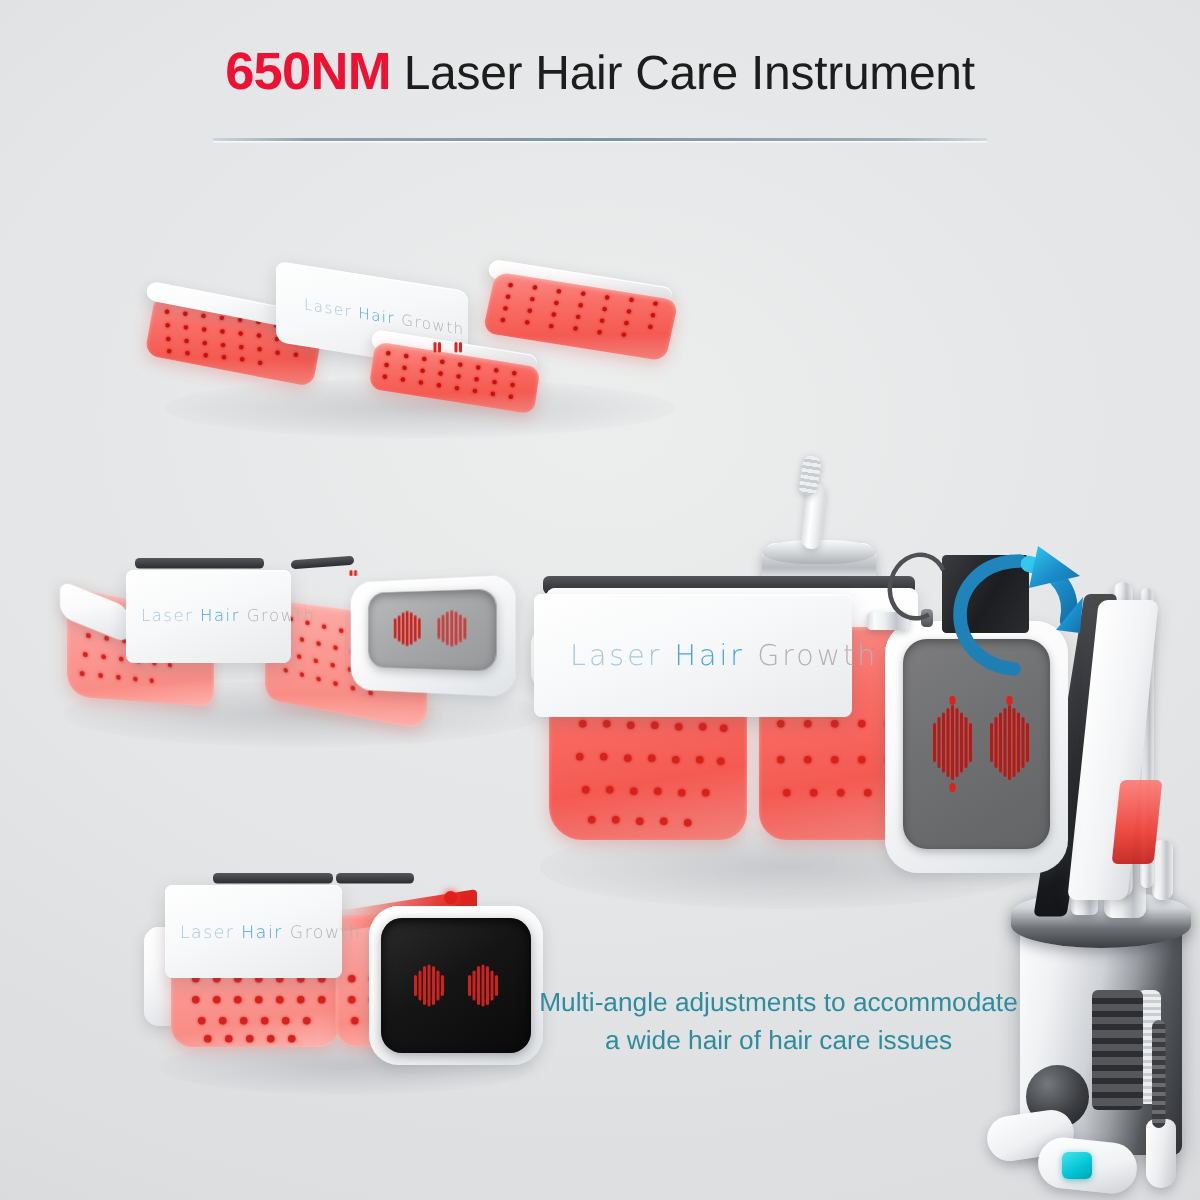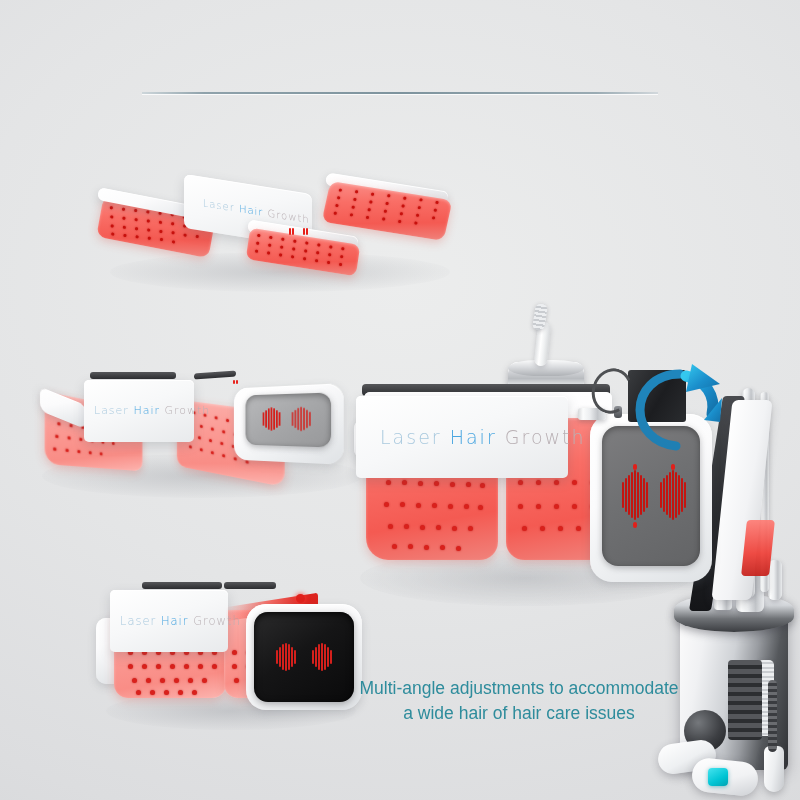--- a/index.html
+++ b/index.html
@@ -101,20 +101,25 @@
   }
   .arrow-svg{position:absolute;}
   
   .basebody{position:absolute;}
 </style>
 </head>
 <body>
 
 <div id="stage">
 
+  <div class="header">
+    <div class="title-line">
+      <span class="t-nm">650NM</span><span class="t-rest">&nbsp;</span><span class="t-rest">Laser Hair Care Instrument</span>
+    </div>
+  </div>
   <div class="rule"></div>
 
   <div class="dev" style="left:100px;top:180px;width:360px;height:110px;">
     <div class="shadow" style="left:10px;top:72px;width:340px;height:40px;"></div>
 
     <div class="panel" style="left:0px;top:26px;width:112px;height:42px;transform:skewY(11deg) skewX(-10deg);border-radius:9px;">
       <div class="dots sm dk">
         <i style="left:8px;top:9px"></i>
           <i style="left:20px;top:8px"></i>
           <i style="left:32px;top:7px"></i>
@@ -577,18 +582,18 @@
     </defs>
 
     <path d="M54 16 C28 16 14 34 14 52 C14 70 28 86 50 88" fill="none" stroke="url(#gB)" stroke-width="9" stroke-linecap="round"></path>
 
     <path d="M60 18 C80 22 90 38 86 56" fill="none" stroke="url(#gA)" stroke-width="11" stroke-linecap="round"></path>
     <polygon points="66,6 94,26 60,34" fill="url(#gA)"></polygon>
     <polygon points="96,40 78,62 94,64" fill="url(#gA)"></polygon>
   </svg>
 
 
-  <div class="caption" style="left:335px;top:676px;width:368px;">
+  <div class="caption" style="left:335px;top:656px;width:368px;">
     <div>Multi-angle adjustments to accommodate</div>
     <div>a wide hair of hair care issues</div>
   </div>
 
 </div>
 
 </body></html>

